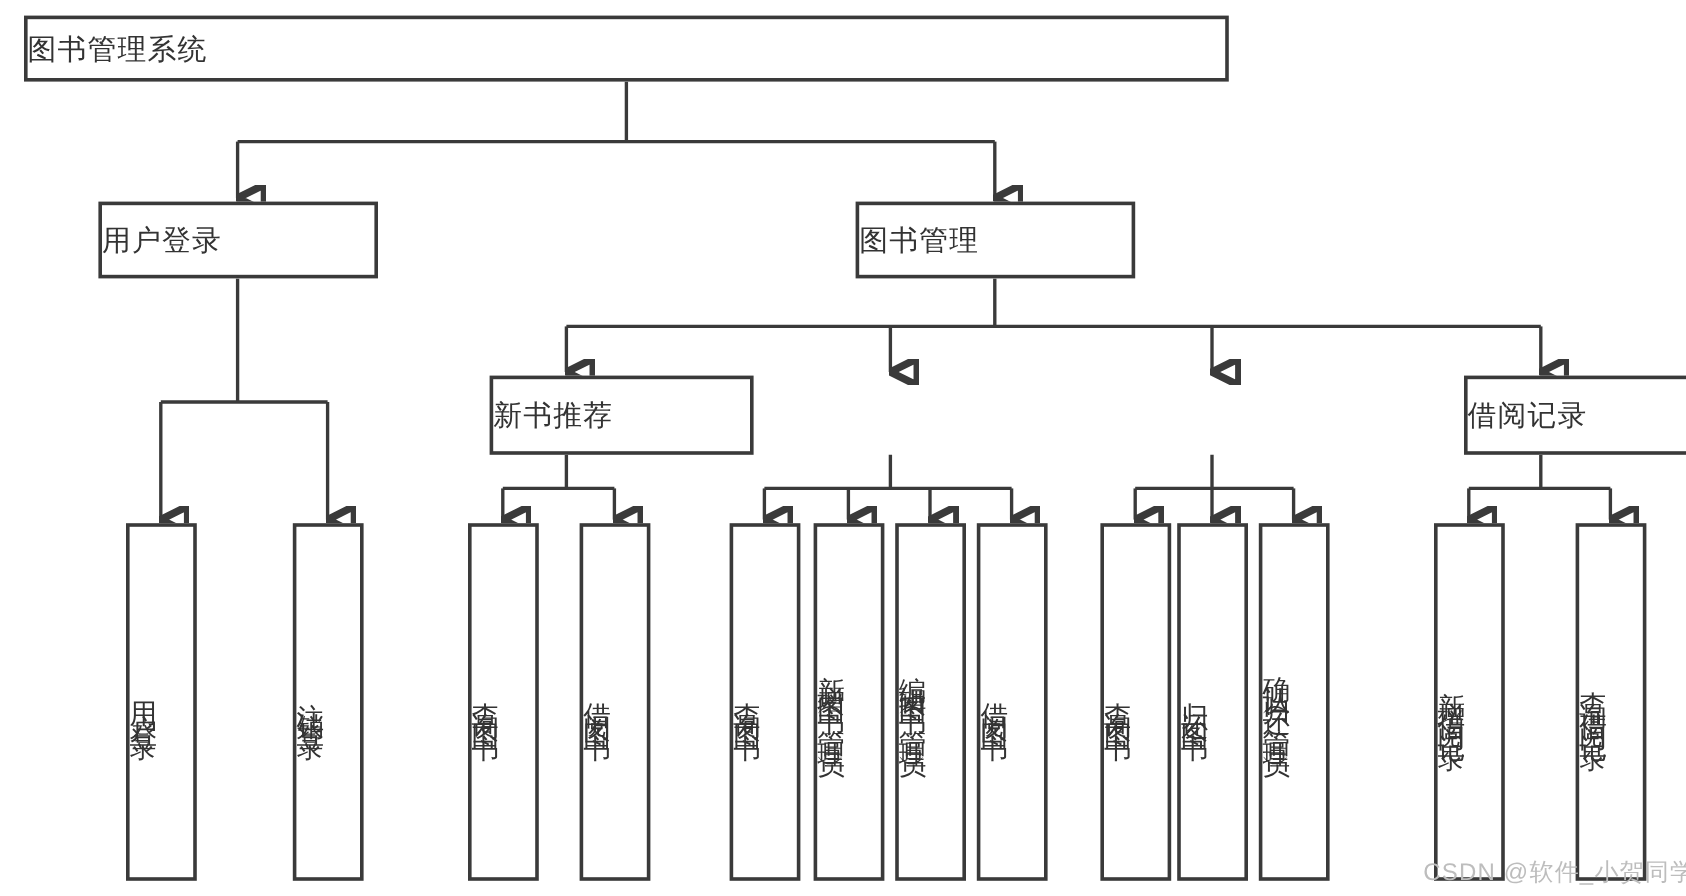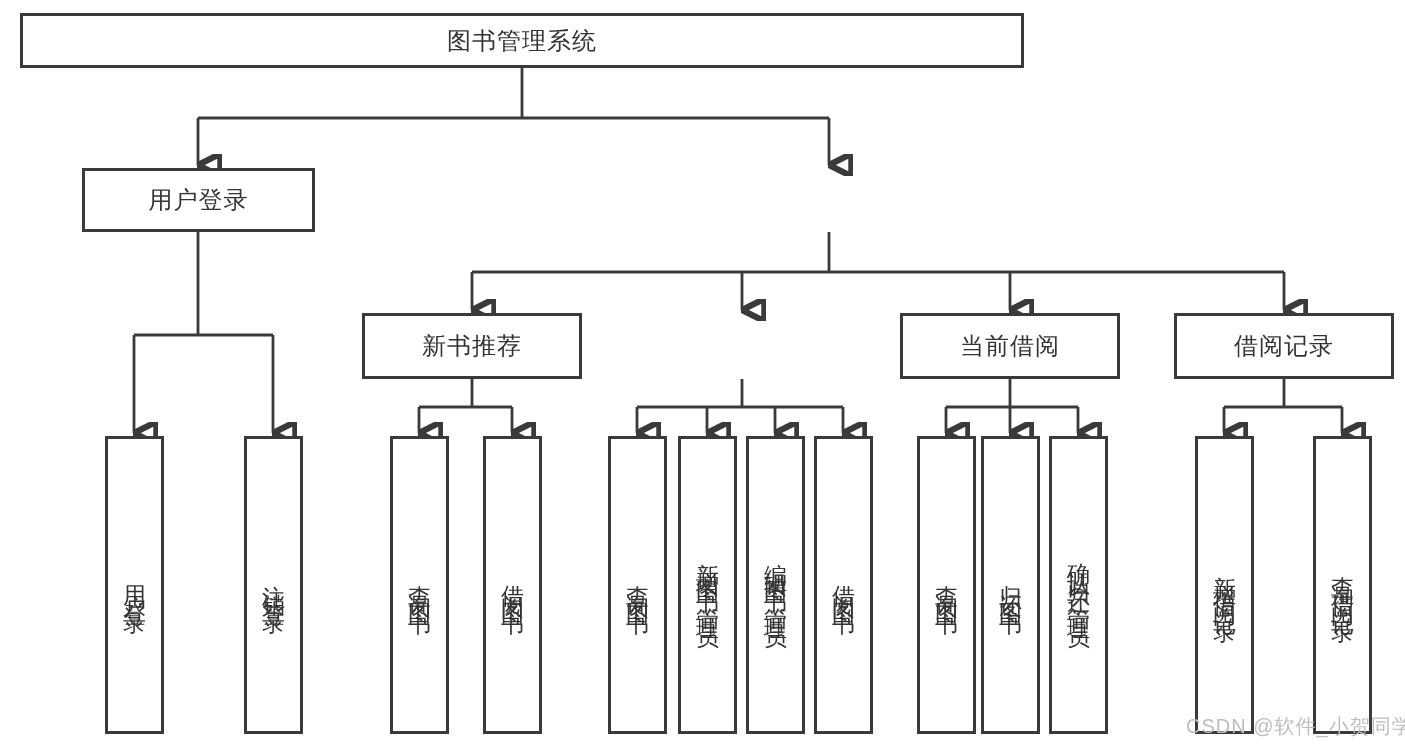--- a/index.html
+++ b/index.html
@@ -11,28 +11,28 @@
     background: #ffffff;
     font-family: "Liberation Sans", "DejaVu Sans", sans-serif;
     overflow: hidden;
   }
   .node {
     position: absolute;
     border: 3px solid #3a3a3a;
     background: #ffffff;
     display: flex;
     align-items: center;
-    justify-content: center;
+    justify-content: flex-start;
     color: #333333;
   }
   .hnode { font-size: 24px; letter-spacing: 1px; white-space: nowrap; }
   .root  { left: 20px;  top: 13px;  width: 1004px; height: 55px; }
   .l2a   { left: 82px;  top: 168px; width: 233px;  height: 64px; }
   .l2b   { left: 713px; top: 168px; width: 233px;  height: 64px; }
-  .l3    { top: 313px; width: 220px; height: 66px; }
+  .l3    { top: 313px; width: 220px; height: 66px; margin-left: 46px; }
   .leaf  { top: 436px; width: 59px; height: 298px; }
   .vtext {
     writing-mode: vertical-rl;
     text-orientation: mixed;
     font-size: 23px;
     letter-spacing: 9px;
     line-height: 1;
     color: #333333;
   }
   #connectors {
@@ -103,26 +103,26 @@
     <line x1="1342" y1="407" x2="1342" y2="433" marker-end="url(#arrowhead)"></line>
   </svg>
 
   <div class="node hnode root">
     <span>图书管理系统</span>
   </div>
 
   <div class="node hnode l2a">
     <span>用户登录</span>
   </div>
+  <div class="node hnode l2b">
+    <span>图书管理</span>
+  </div>
 
   <div class="node hnode l3" style="left:362px;">
     <span>新书推荐</span>
-  </div>
-  <div class="node hnode l3" style="left:900px;">
-    <span>当前借阅</span>
   </div>
   <div class="node hnode l3" style="left:1174px;">
     <span>借阅记录</span>
   </div>
 
   <div class="node leaf" style="left:105px;">
     <span class="vtext">用户登录</span>
   </div>
   <div class="node leaf" style="left:244px;">
     <span class="vtext">注销登录</span>

